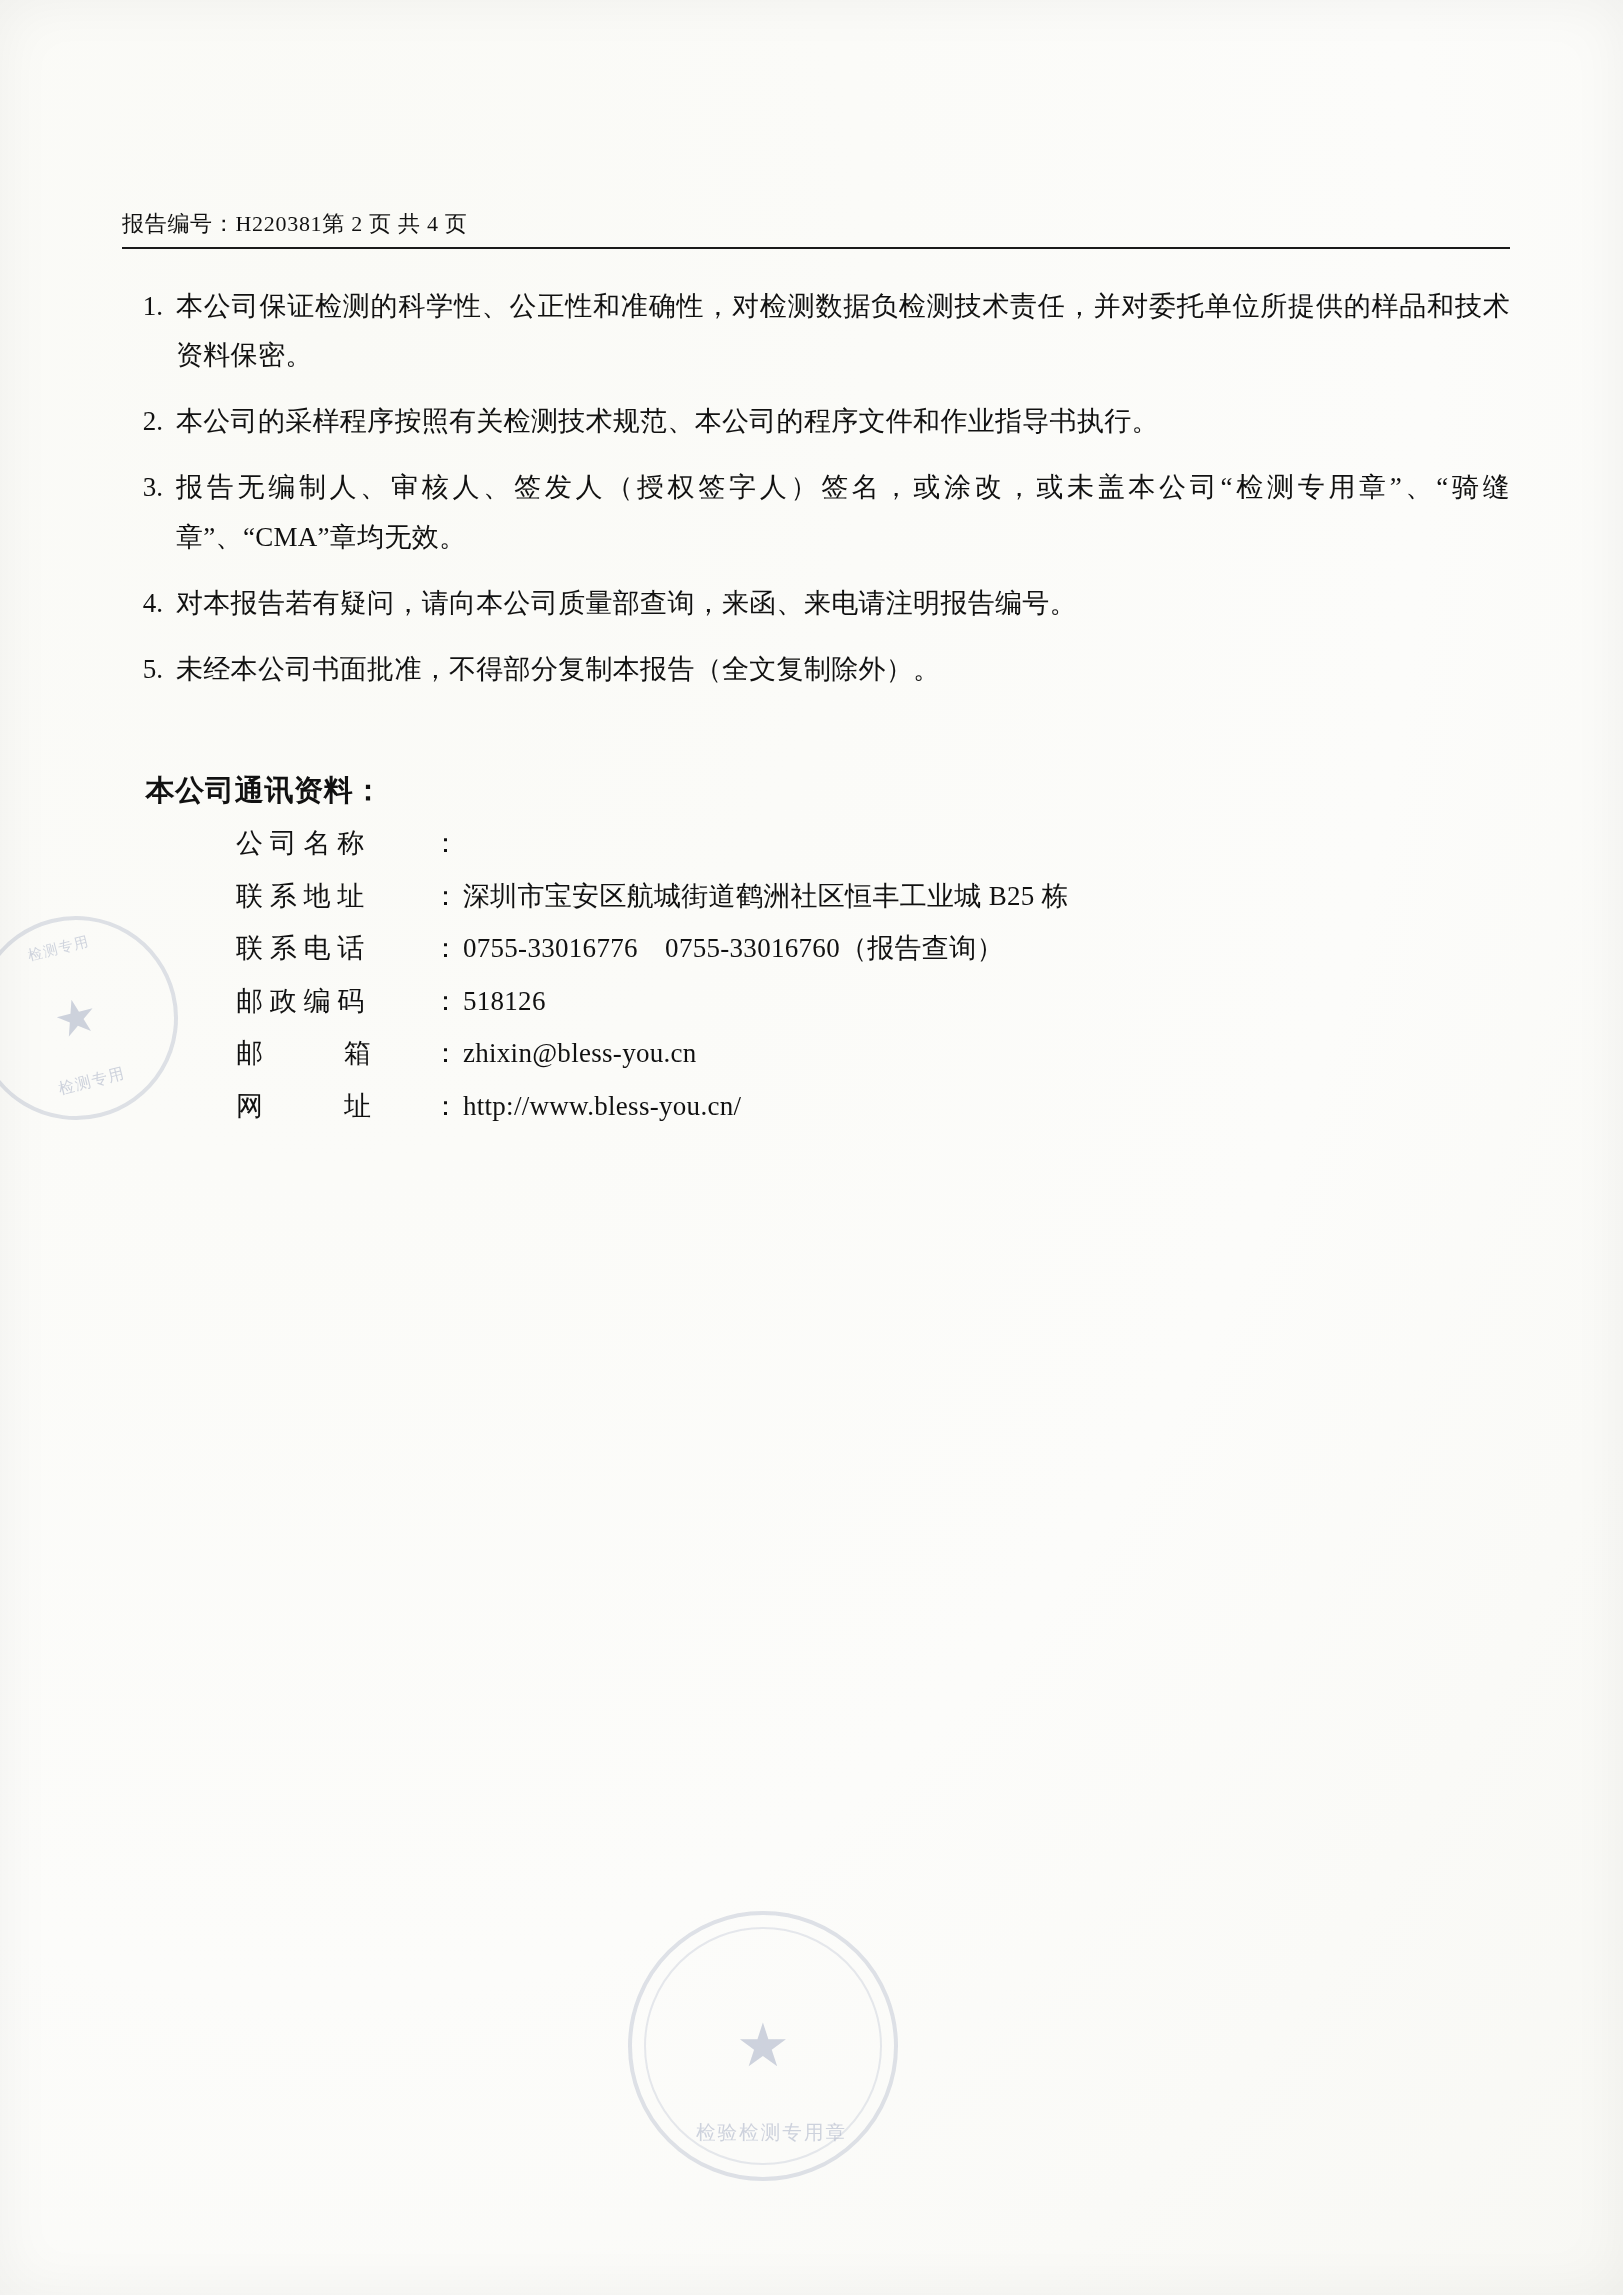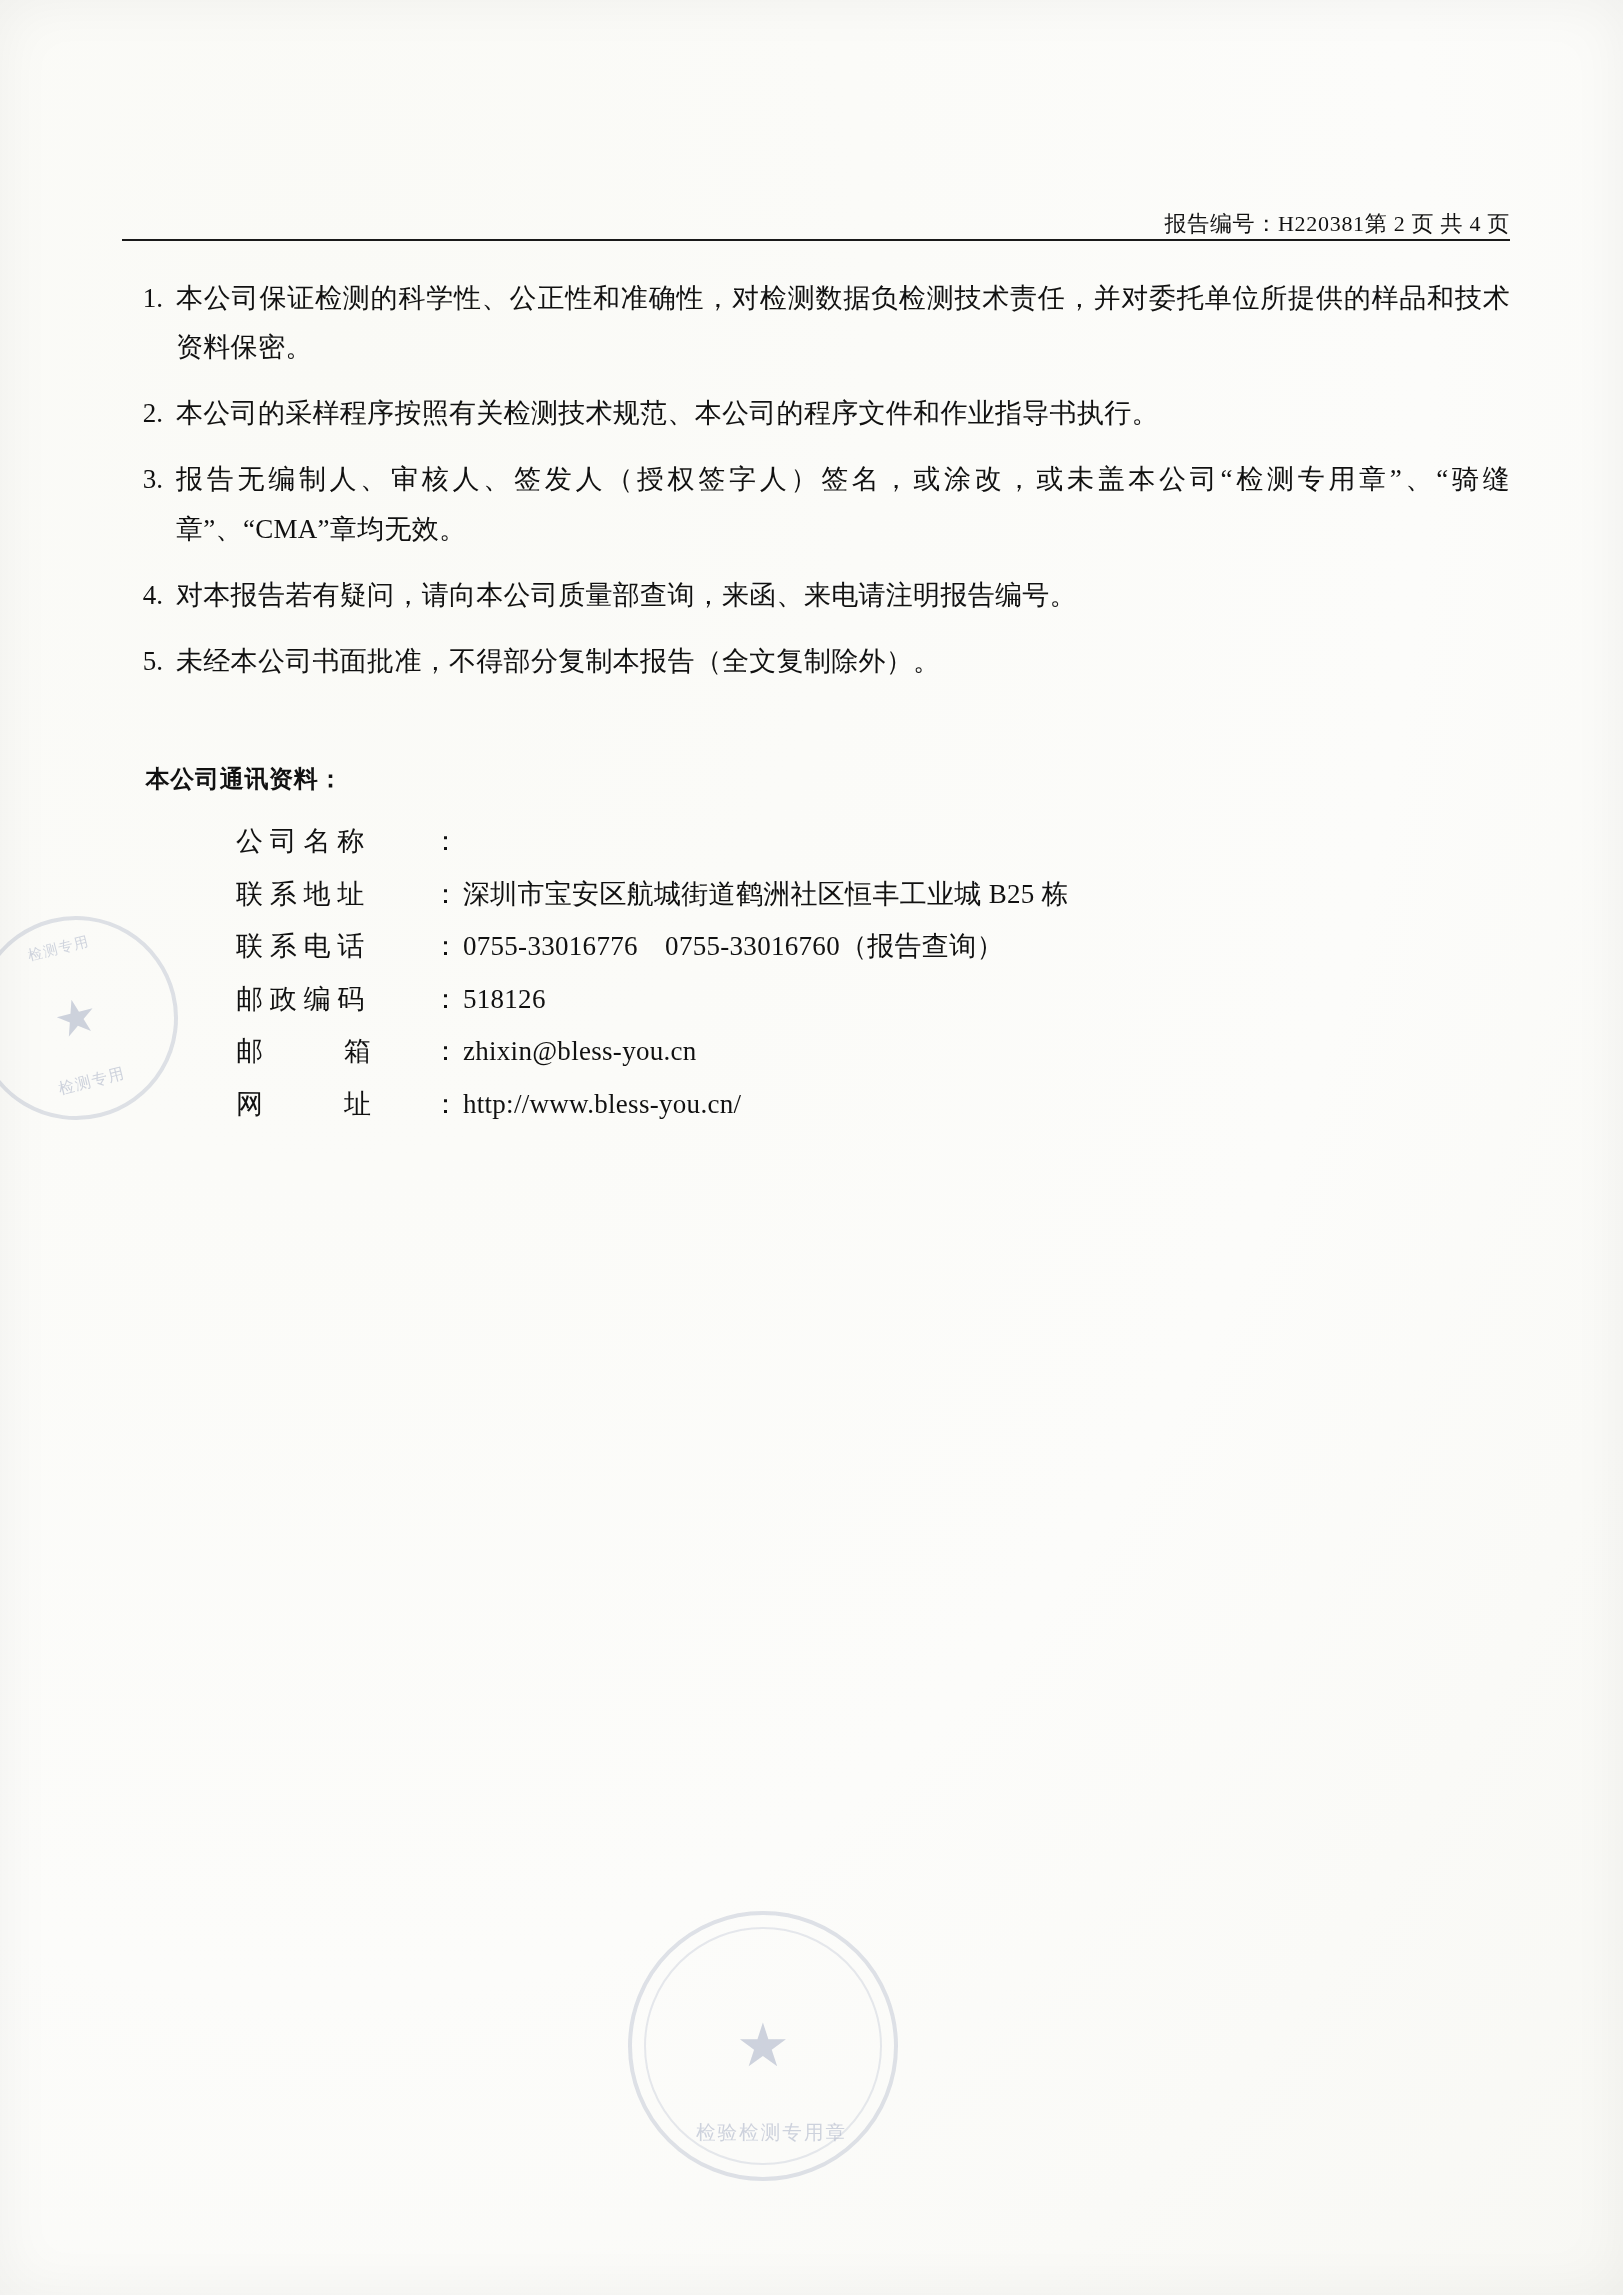--- a/index.html
+++ b/index.html
@@ -36,25 +36,25 @@
   .content {
     position: absolute;
     left: 122px;
     top: 209px;
     width: 1388px;
   }
 
   
   .doc-header {
     display: flex;
-    justify-content: flex-end;
+    justify-content: flex-start;
     align-items: flex-end;
     font-size: 22px;
     letter-spacing: 0.7px;
-    padding-bottom: 0;
+    padding-bottom: 8px;
   }
   .doc-header .left { white-space: nowrap; }
   .doc-header .right { white-space: nowrap; }
 
   .header-rule {
     border-top: 2px solid #1a1a1a;
     width: 100%;
     margin-bottom: 33px;
   }
 
@@ -94,25 +94,25 @@
     text-align: justify;
     text-justify: inter-ideograph;
     letter-spacing: 0.3px;
   }
 
   
   .contact-block {
     margin-top: 77px;
   }
   .contact-heading {
-    font-size: 24px;
+    font-size: 29px;
     font-weight: bold;
     letter-spacing: 0.7px;
     margin-left: 23.6px;
-    margin-bottom: 20px;
+    margin-bottom: 6px;
   }
   .contact-rows {
     margin-left: 114px;
   }
   .contact-row {
     display: flex;
     align-items: baseline;
     font-size: 27px;
     line-height: 1.95;
   }

